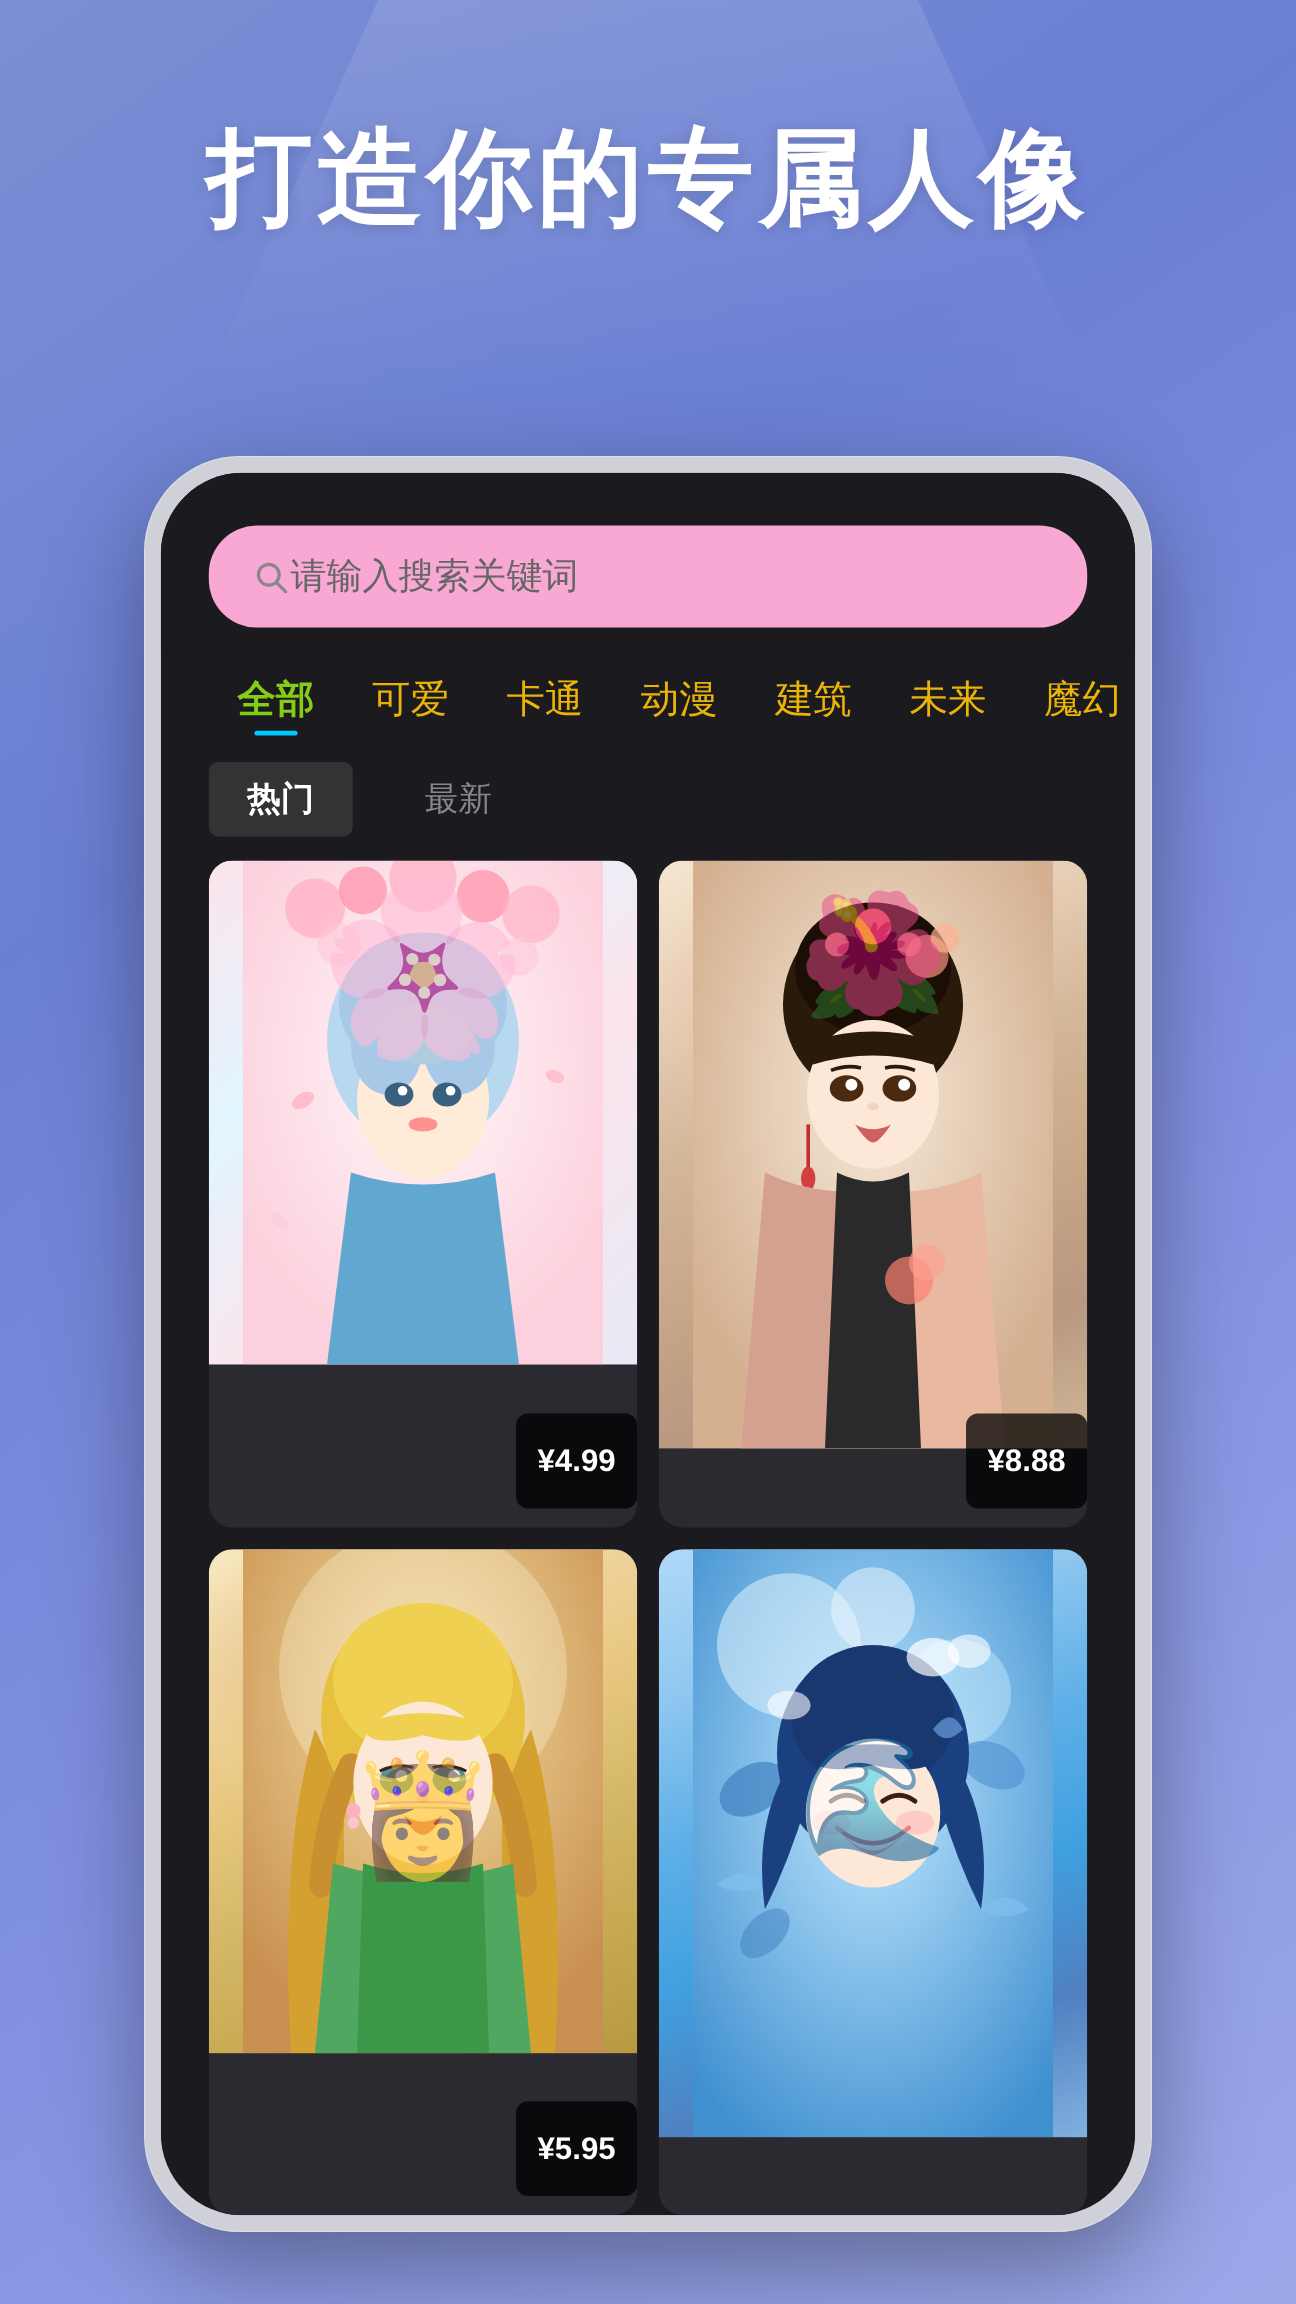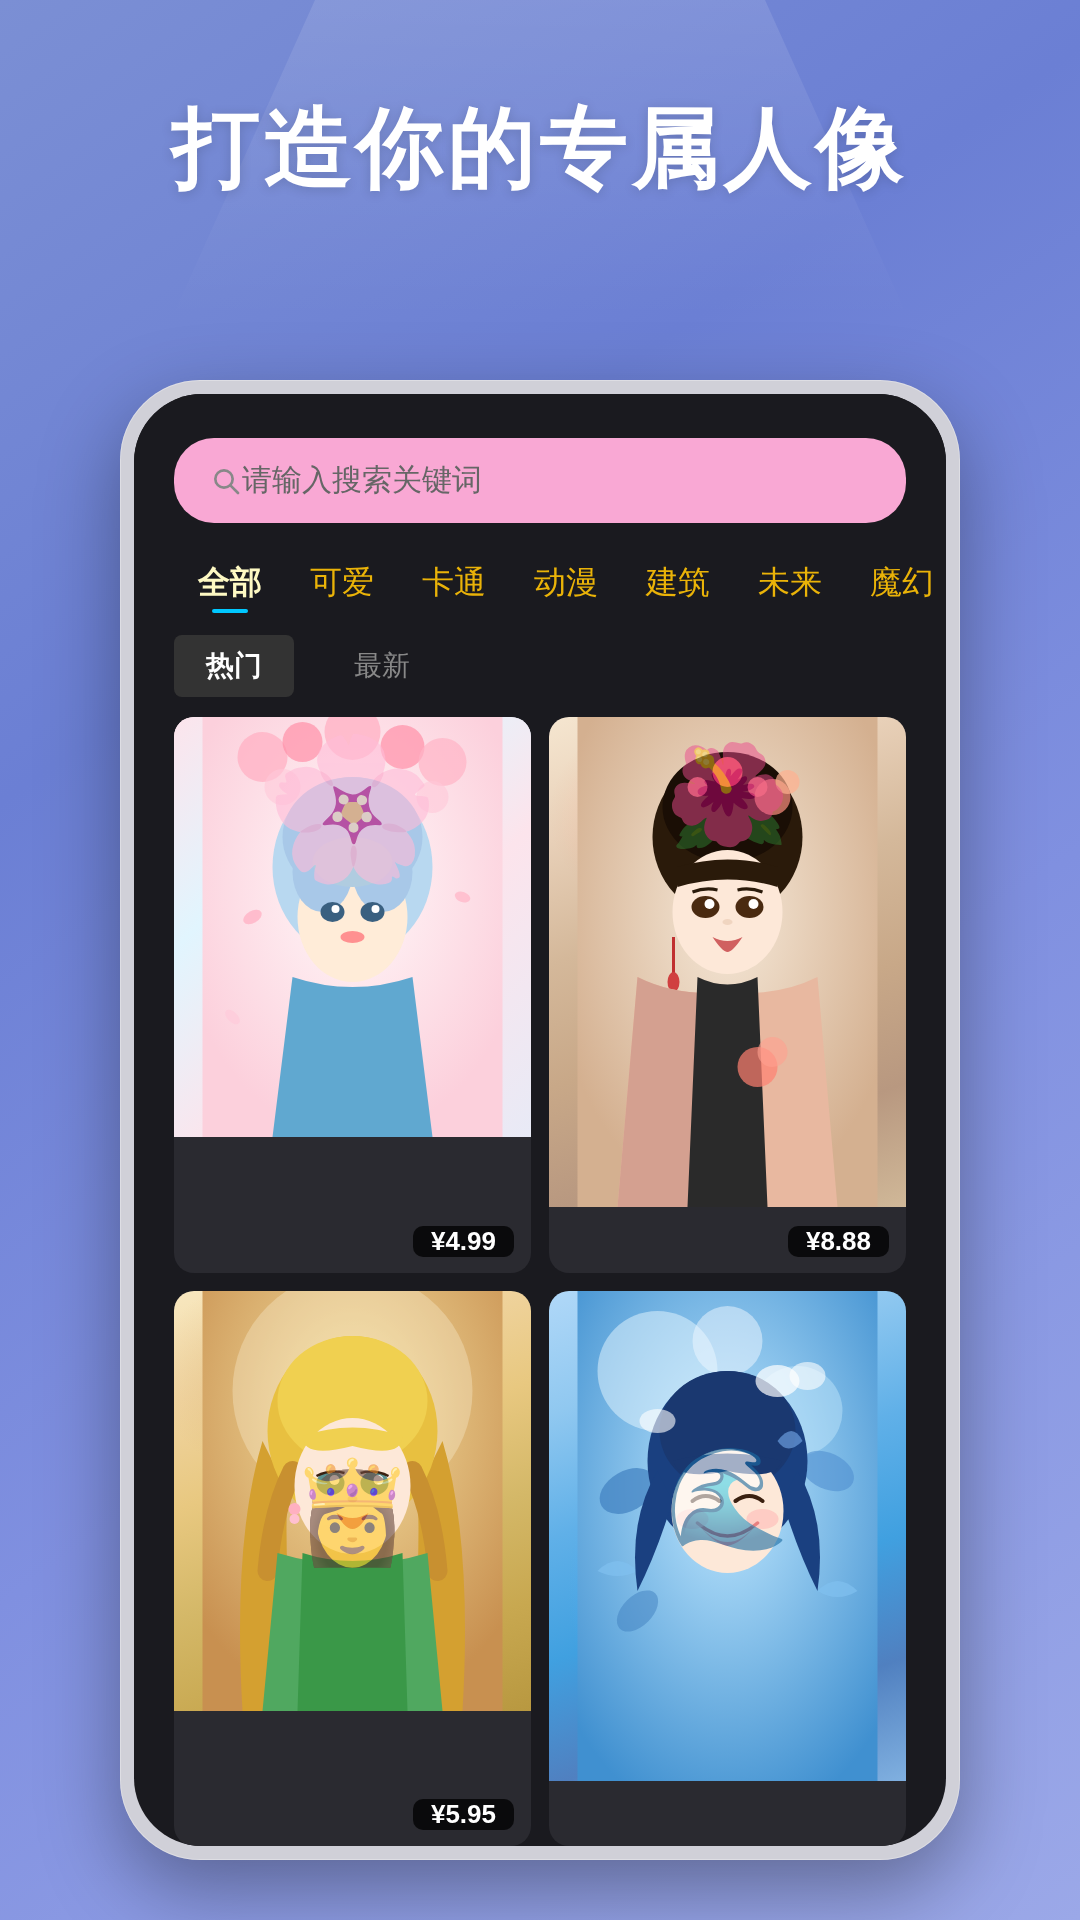--- a/index.html
+++ b/index.html
@@ -128,21 +128,21 @@
     }
     .cat-item {
       font-size: 32px;
       color: #eab308;
       padding: 10px 24px;
       cursor: pointer;
       position: relative;
       white-space: nowrap;
     }
     .cat-item.active {
-      color: #fef9c3;
+      color: #84cc16;
       font-weight: 700;
     }
     .cat-item.active::after {
       content: '';
       position: absolute;
       bottom: 2px;
       left: 50%;
       transform: translateX(-50%);
       width: 36px;
       height: 4px;
@@ -318,26 +318,26 @@
       top: 40%;
       left: 50%;
       transform: translate(-50%, -40%);
       opacity: 0.6;
     }
 
     
     .price-badge {
       position: absolute;
       bottom: 16px;
-      right: 17px;
+      right: 0;
       background: rgba(0,0,0,0.75);
       color: #fff;
       font-size: 26px;
       font-weight: 600;
-      padding: 0 18px;
+      padding: 24px 18px;
       border-radius: 10px;
     }
 
     
     .art-overlay {
       position: absolute;
       inset: 0;
       display: flex;
       align-items: flex-end;
       justify-content: flex-end;

